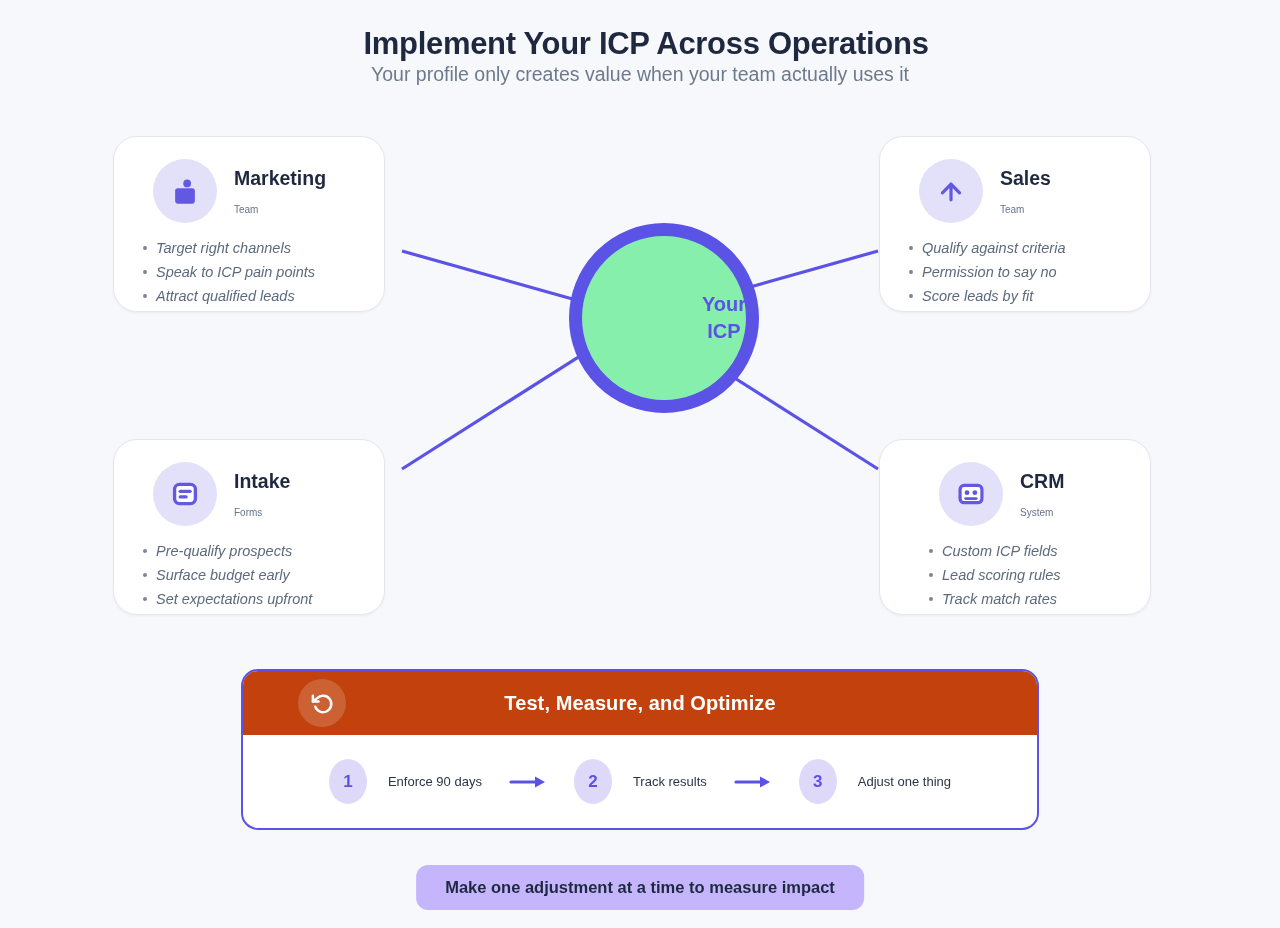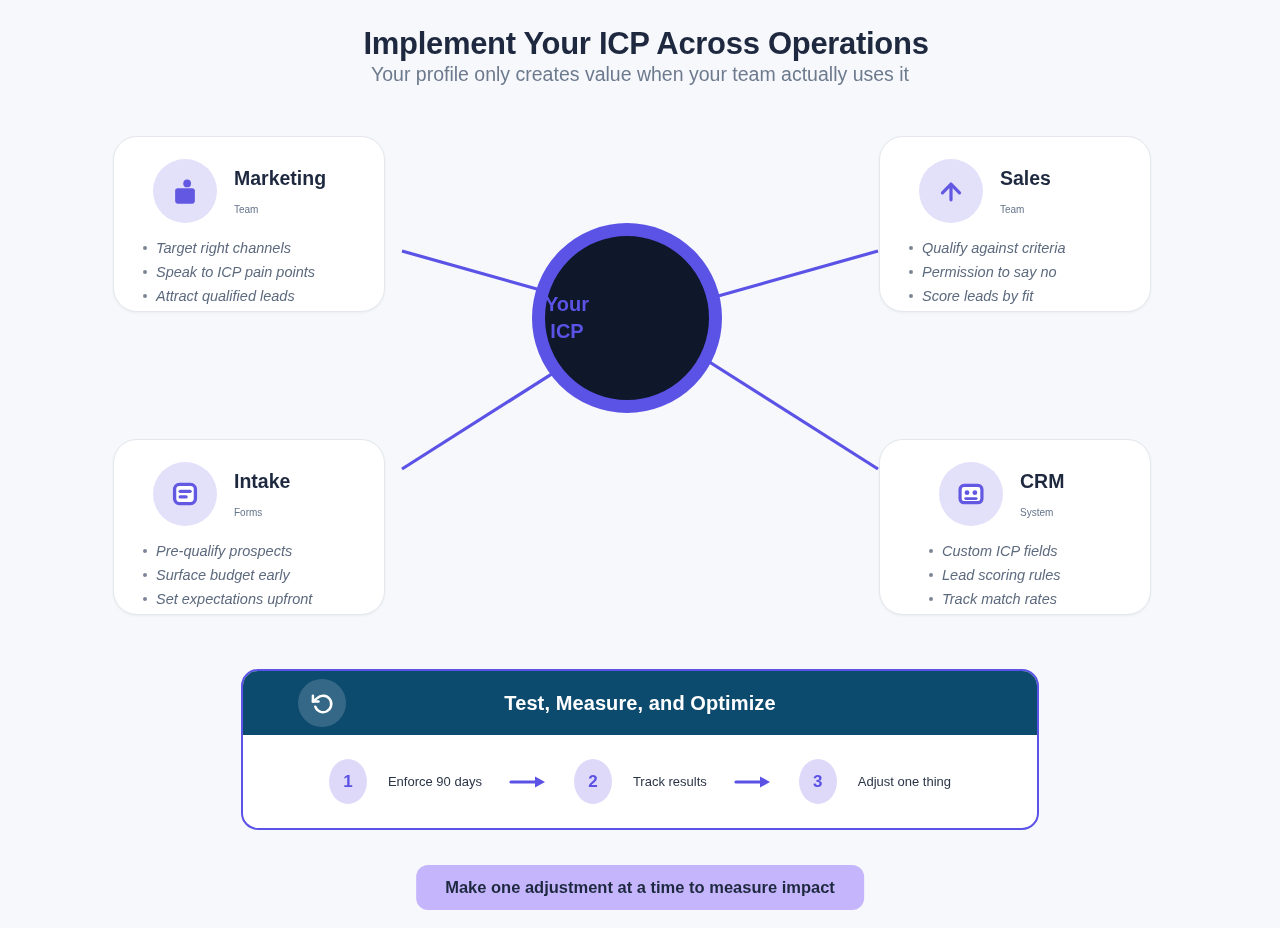--- a/index.html
+++ b/index.html
@@ -38,29 +38,29 @@
   .connectors {
     position: absolute;
     top: 0; left: 0;
     width: 1280px; height: 928px;
     z-index: 1;
   }
 
   
   .center-circle {
     position: absolute;
-    left: 532px; top: 223px;
+    left: 569px; top: 223px;
     width: 190px; height: 190px;
-    background: #0f172a;
+    background: #86efac;
     border: 13px solid #5b52e6;
     border-radius: 50%;
     z-index: 3;
     display: flex;
     align-items: center;
-    justify-content: flex-start;
+    justify-content: flex-end;
     text-align: center;
   }
   .center-circle .label {
     font-size: 20px;
     font-weight: 700;
     color: #5b52e6;
     line-height: 1.35;
   }
 
   
@@ -135,21 +135,21 @@
     width: 798px; height: 161px;
     background: #ffffff;
     border: 2px solid #5b52e8;
     border-radius: 17px;
     overflow: hidden;
     z-index: 2;
   }
   .banner-header {
     position: relative;
     height: 64px;
-    background: #0c4a6e;
+    background: #c2410c;
     display: flex;
     align-items: center;
     justify-content: center;
     text-align: right;
   }
   .banner-icon-badge {
     position: absolute;
     left: 55px; top: 8px;
     width: 48px; height: 48px;
     border-radius: 50%;

